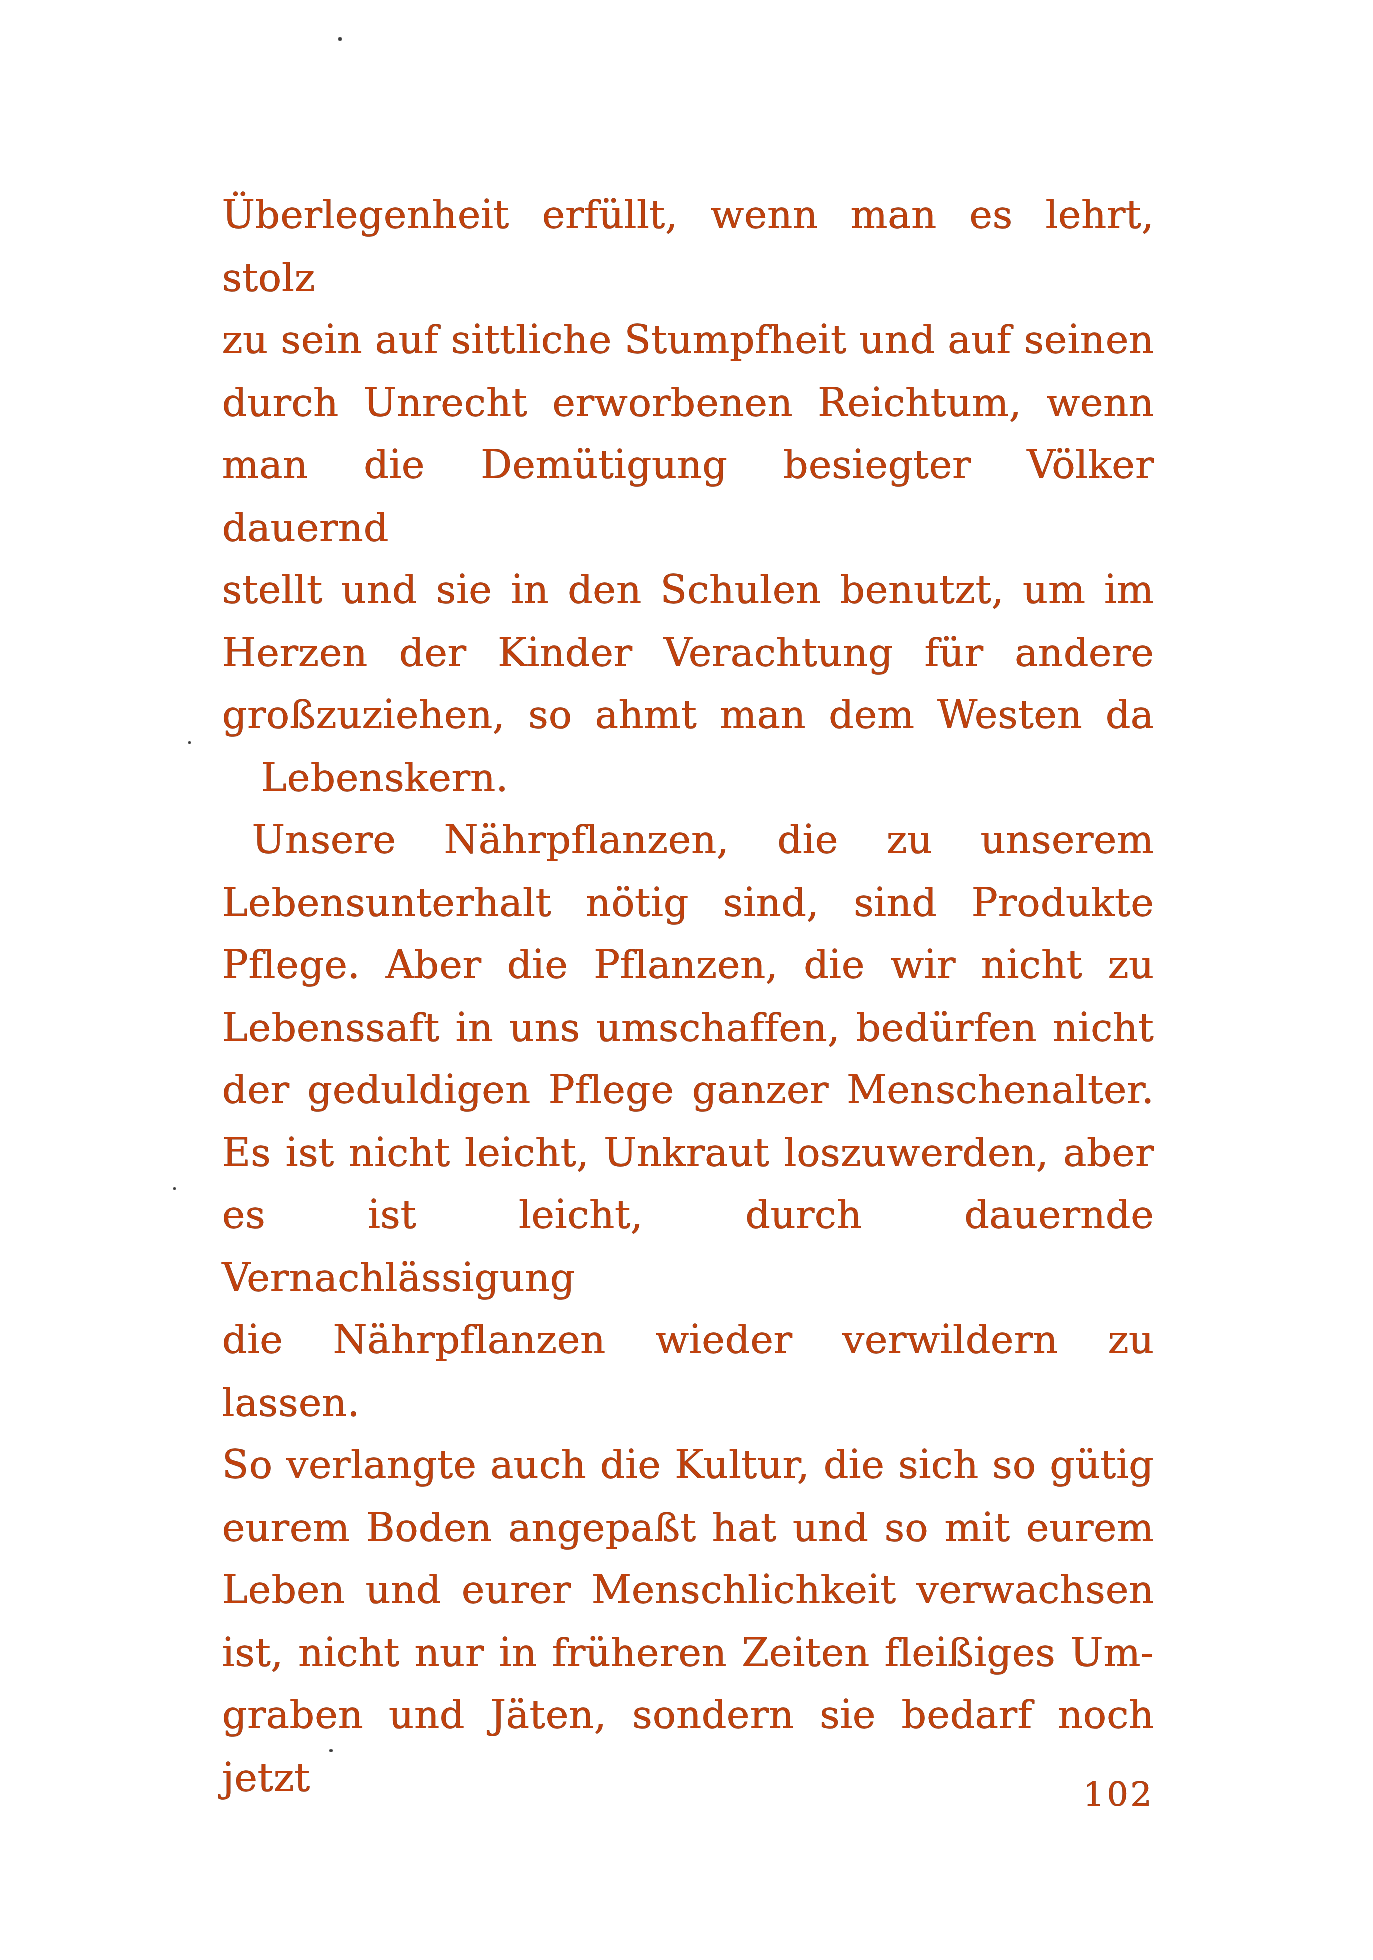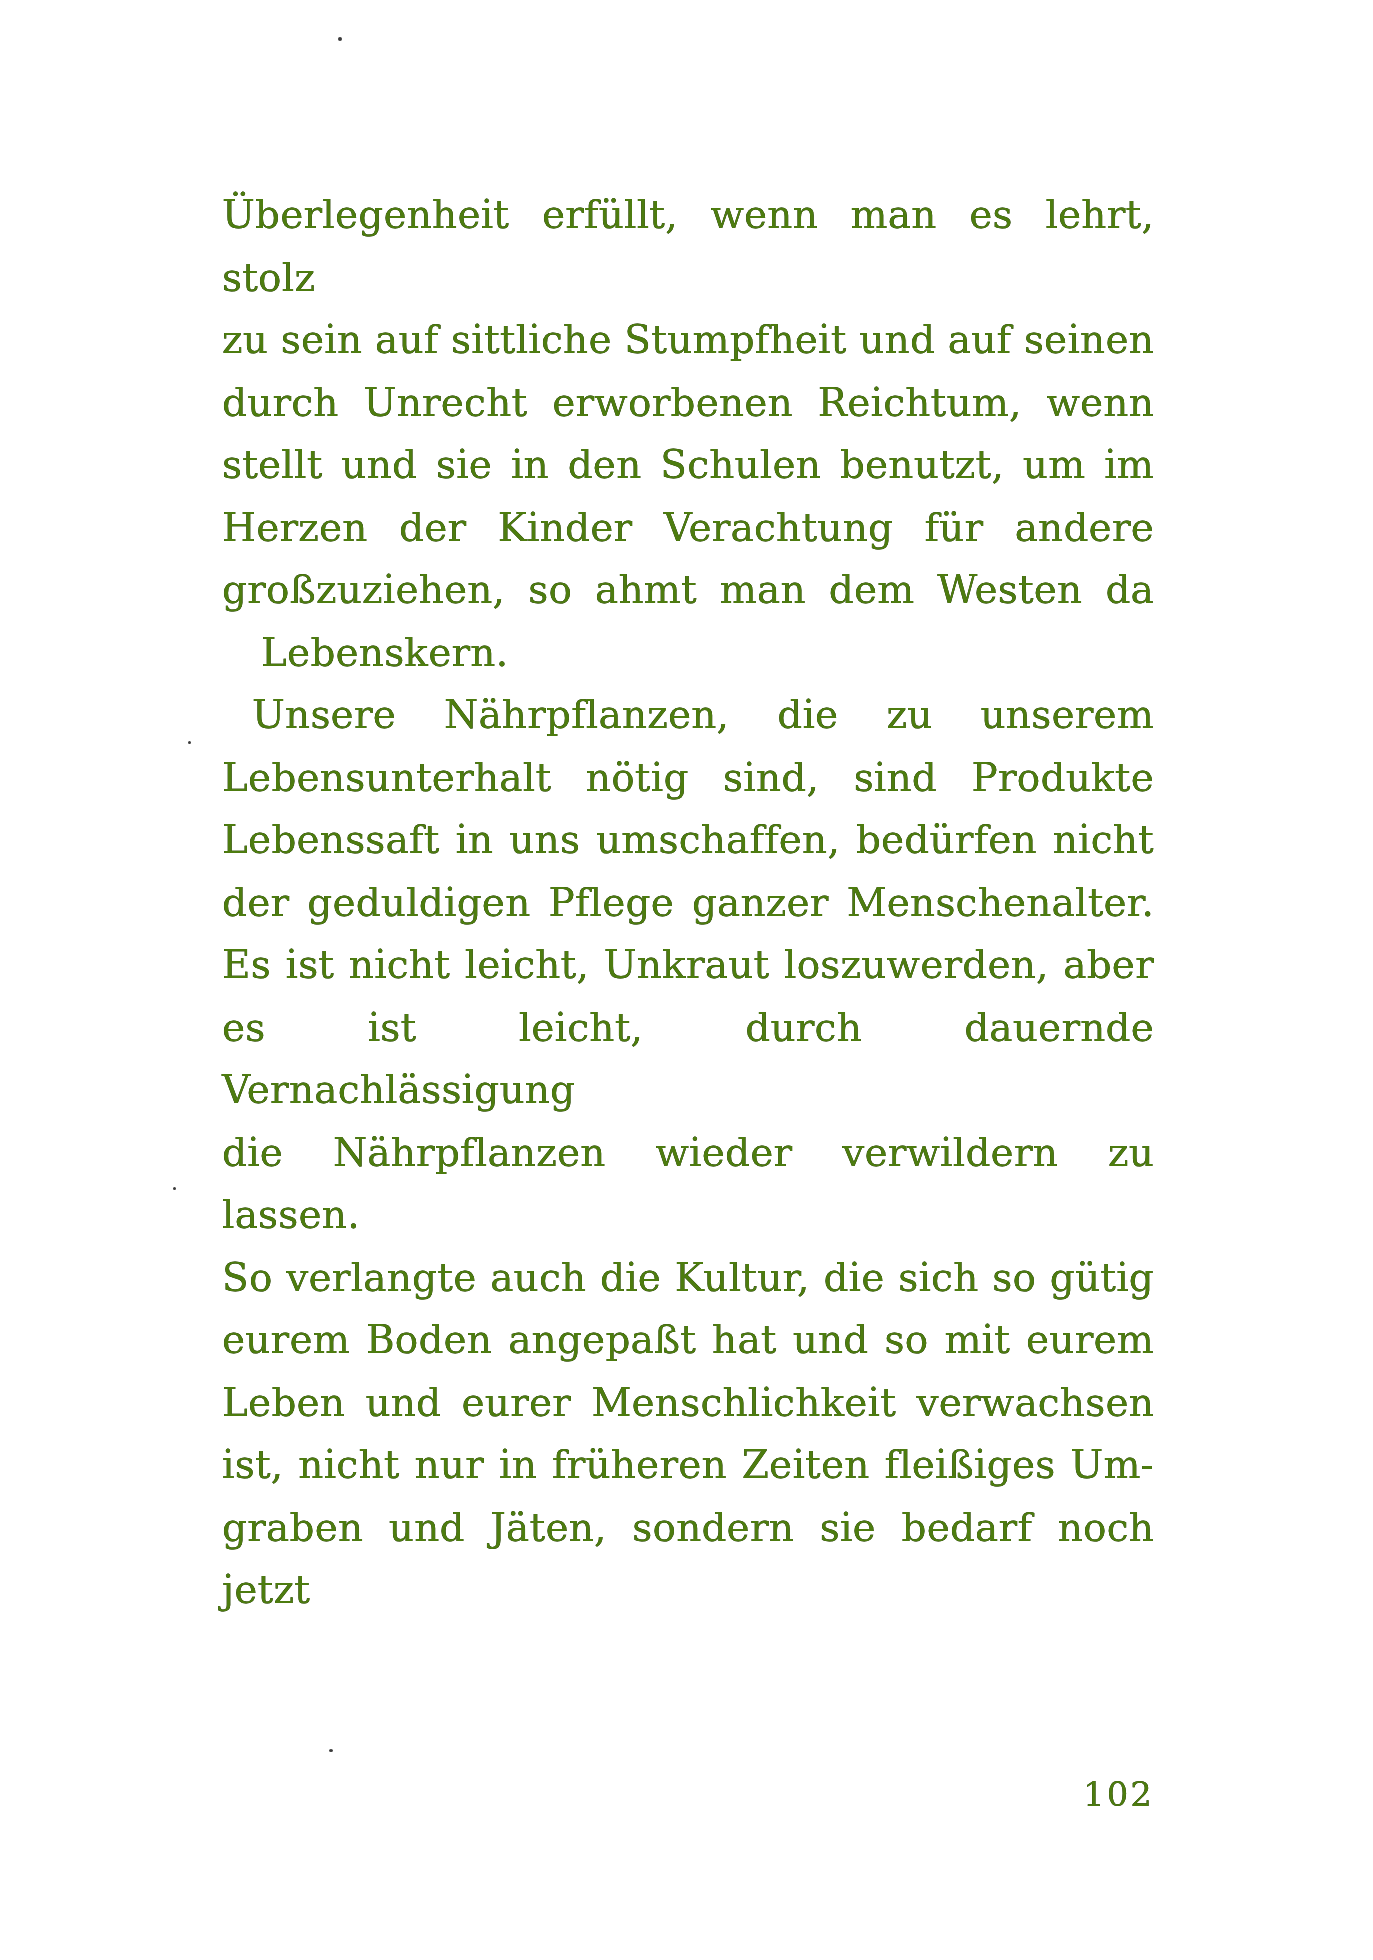--- a/index.html
+++ b/index.html
@@ -7,21 +7,21 @@
     padding: 0;
     background: #ffffff;
   }
   .page {
     position: relative;
     width: 1373px;
     height: 1960px;
     background: #ffffff;
     overflow: hidden;
     font-family: "DejaVu Serif", "Liberation Serif", serif;
-    color: #4d7c0f;
+    color: #c2410c;
   }
   .text-block {
     position: absolute;
     left: 222px;
     top: 184px;
     width: 932px;
   }
   .line {
     font-size: 39px;
     line-height: 62.5px;
@@ -63,29 +63,31 @@
 <body>
 
 <div class="page">
 
   <div class="text-block">
 
     <div>
       <div class="line">Überlegenheit erfüllt, wenn man es lehrt, stolz</div>
       <div class="line">zu sein auf sittliche Stumpfheit und auf seinen</div>
       <div class="line">durch Unrecht erworbenen Reichtum, wenn</div>
+      <div class="line">man die Demütigung besiegter Völker dauernd</div>
       <div class="line">stellt und sie in den Schulen benutzt, um im</div>
       <div class="line">Herzen der Kinder Verachtung für andere</div>
       <div class="line">großzuziehen, so ahmt man dem Westen da</div>
       <div class="line endpara">Lebenskern.</div>
     </div>
 
     <div>
       <div class="line indent">Unsere Nährpflanzen, die zu unserem</div>
       <div class="line">Lebensunterhalt nötig sind, sind Produkte</div>
+      <div class="line">Pflege. Aber die Pflanzen, die wir nicht zu</div>
       <div class="line">Lebenssaft in uns umschaffen, bedürfen nicht</div>
       <div class="line">der geduldigen Pflege ganzer Menschenalter.</div>
       <div class="line">Es ist nicht leicht, Unkraut loszuwerden, aber</div>
       <div class="line">es ist leicht, durch dauernde Vernachlässigung</div>
       <div class="line">die Nährpflanzen wieder verwildern zu lassen.</div>
       <div class="line">So verlangte auch die Kultur, die sich so gütig</div>
       <div class="line">eurem Boden angepaßt hat und so mit eurem</div>
       <div class="line">Leben und eurer Menschlichkeit verwachsen</div>
       <div class="line">ist, nicht nur in früheren Zeiten fleißiges Um-</div>
       <div class="line">graben und Jäten, sondern sie bedarf noch jetzt</div>

